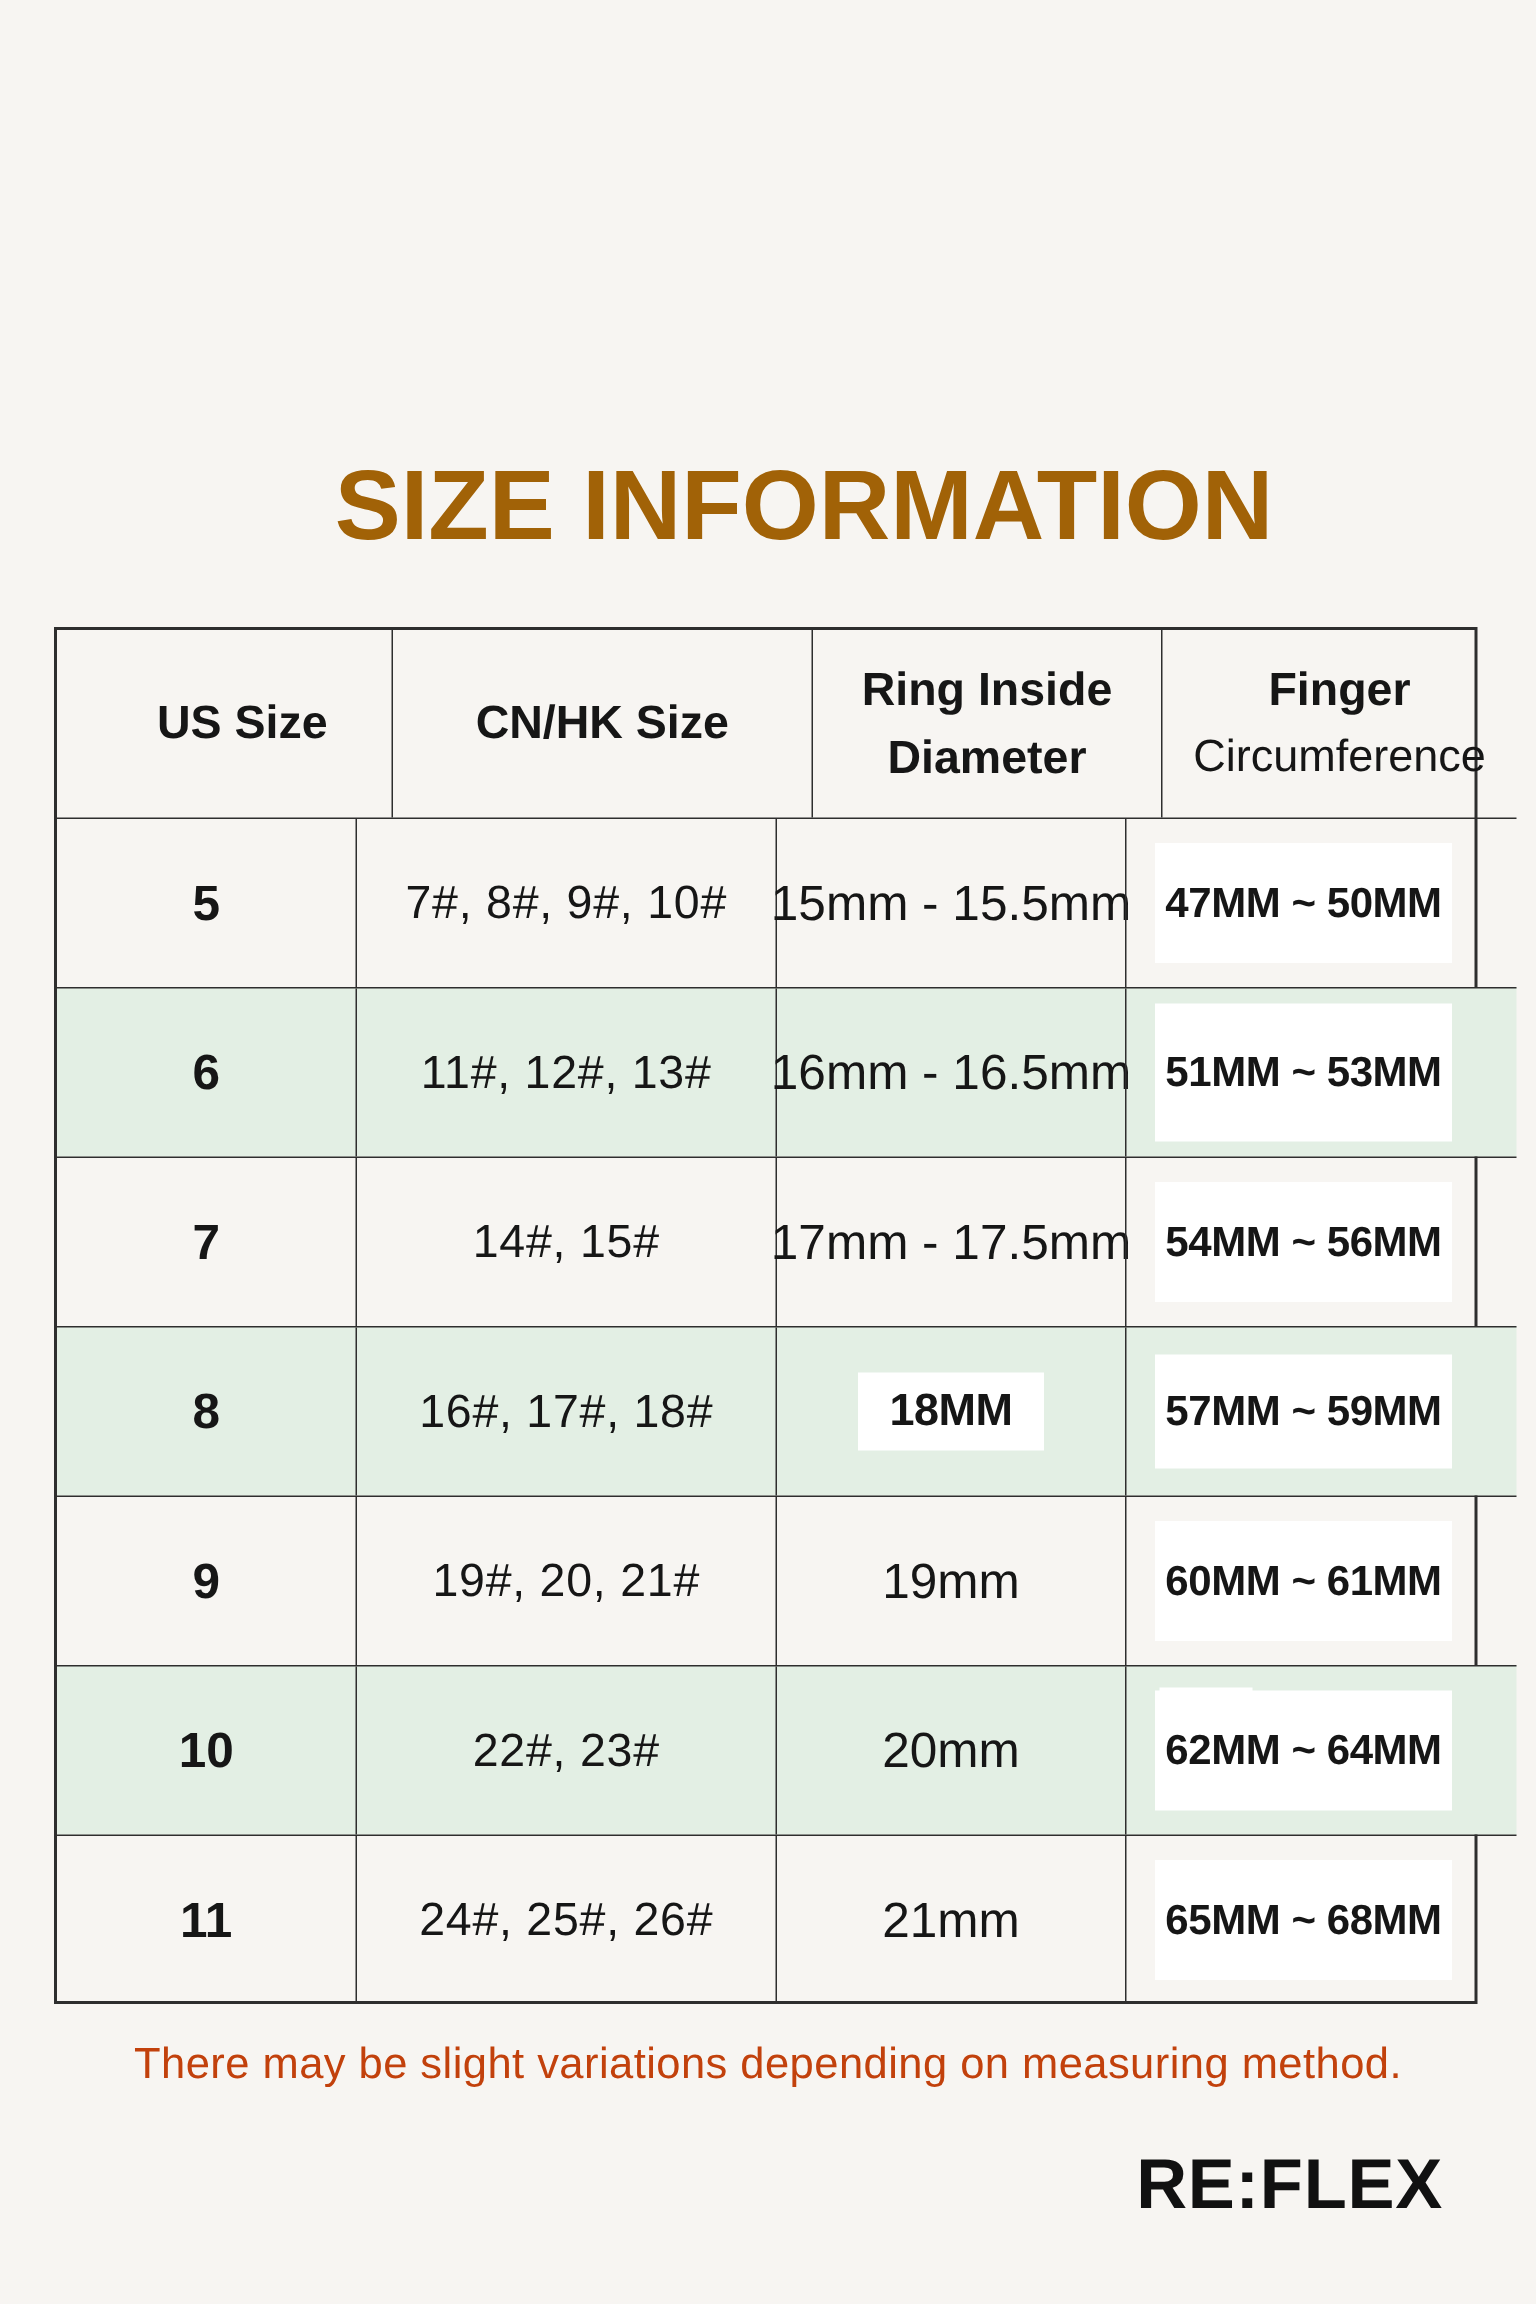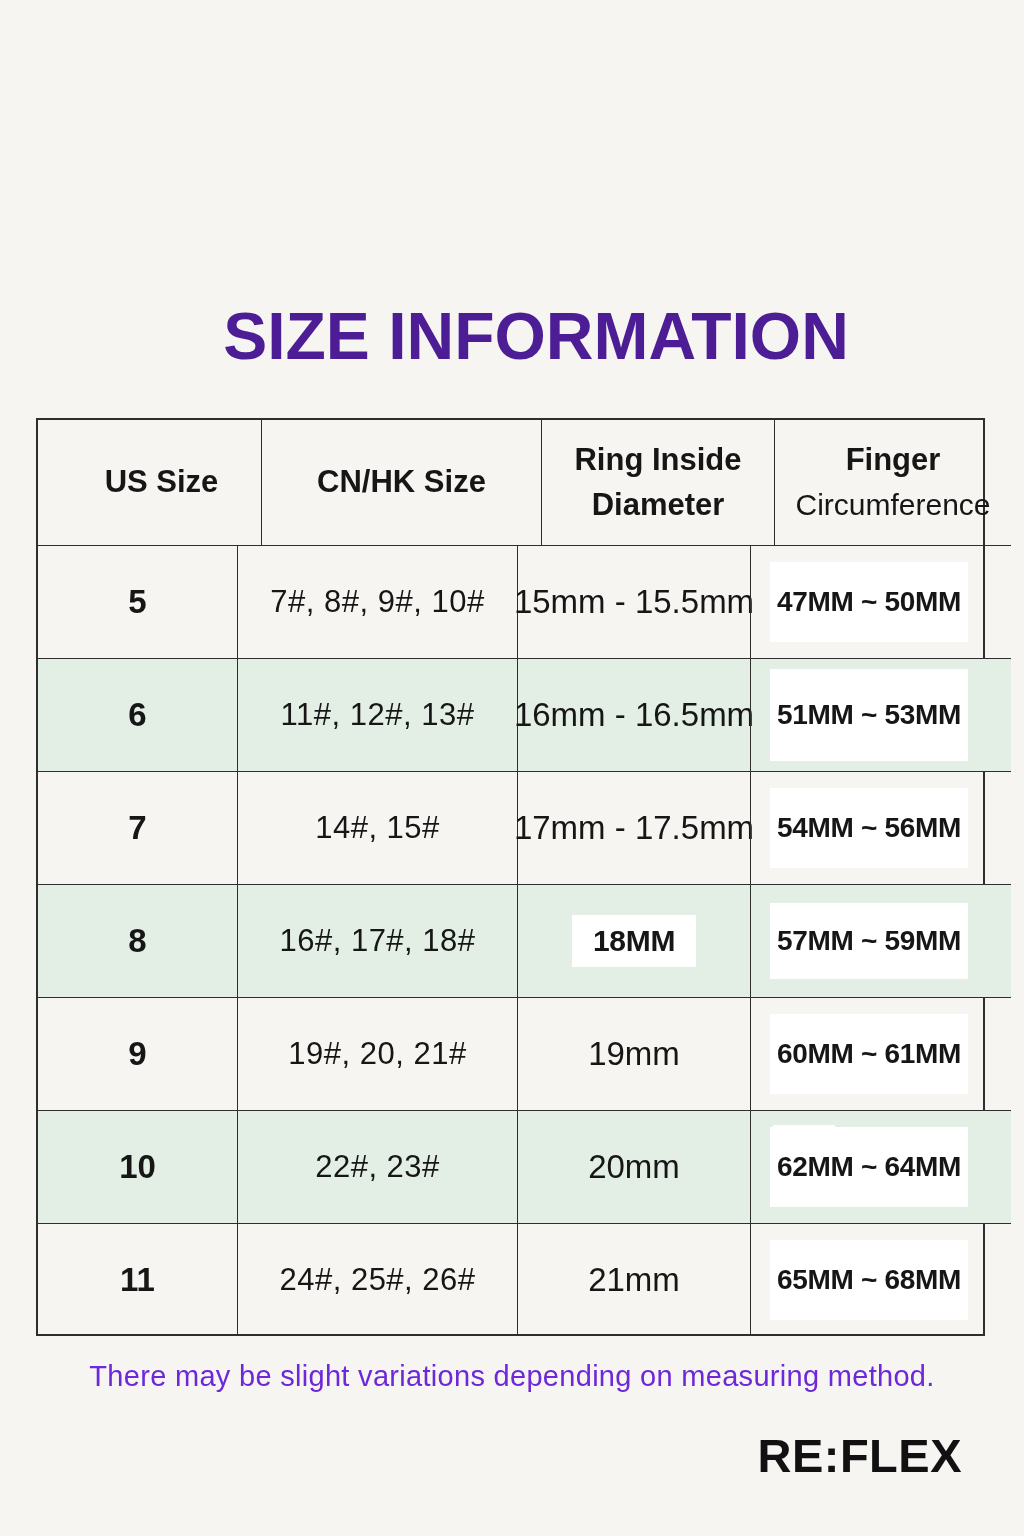--- a/index.html
+++ b/index.html
@@ -20,21 +20,21 @@
   }
   .page{position:absolute;inset:0;}
 
   .title{
     position:absolute;
     top:298px;left:0;right:0;
     text-align:center;
     font-size:66px;
     font-weight:700;
     letter-spacing:0px;
-    color:#4c1d95;
+    color:#a16207;
     padding-left:48px;
   }
 
   .size-table{
     position:absolute;
     left:36px;top:418px;
     width:949px;height:918px;
     border:2px solid var(--border);
     display:grid;
     grid-template-rows:125px repeat(7,113px);
@@ -91,21 +91,21 @@
     width:62px;height:26px;
     background:var(--patch);
   }
 
   .note{
     position:absolute;
     top:1360px;left:0;right:0;
     text-align:center;
     font-size:29px;
     font-weight:400;
-    color:#6d28d9;
+    color:#c2410c;
     letter-spacing:0.3px;
   }
   .brand{
     position:absolute;
     top:1428px;right:62px;
     font-size:47px;
     font-weight:700;
     letter-spacing:0.5px;
     color:#111;
     text-align:center;

